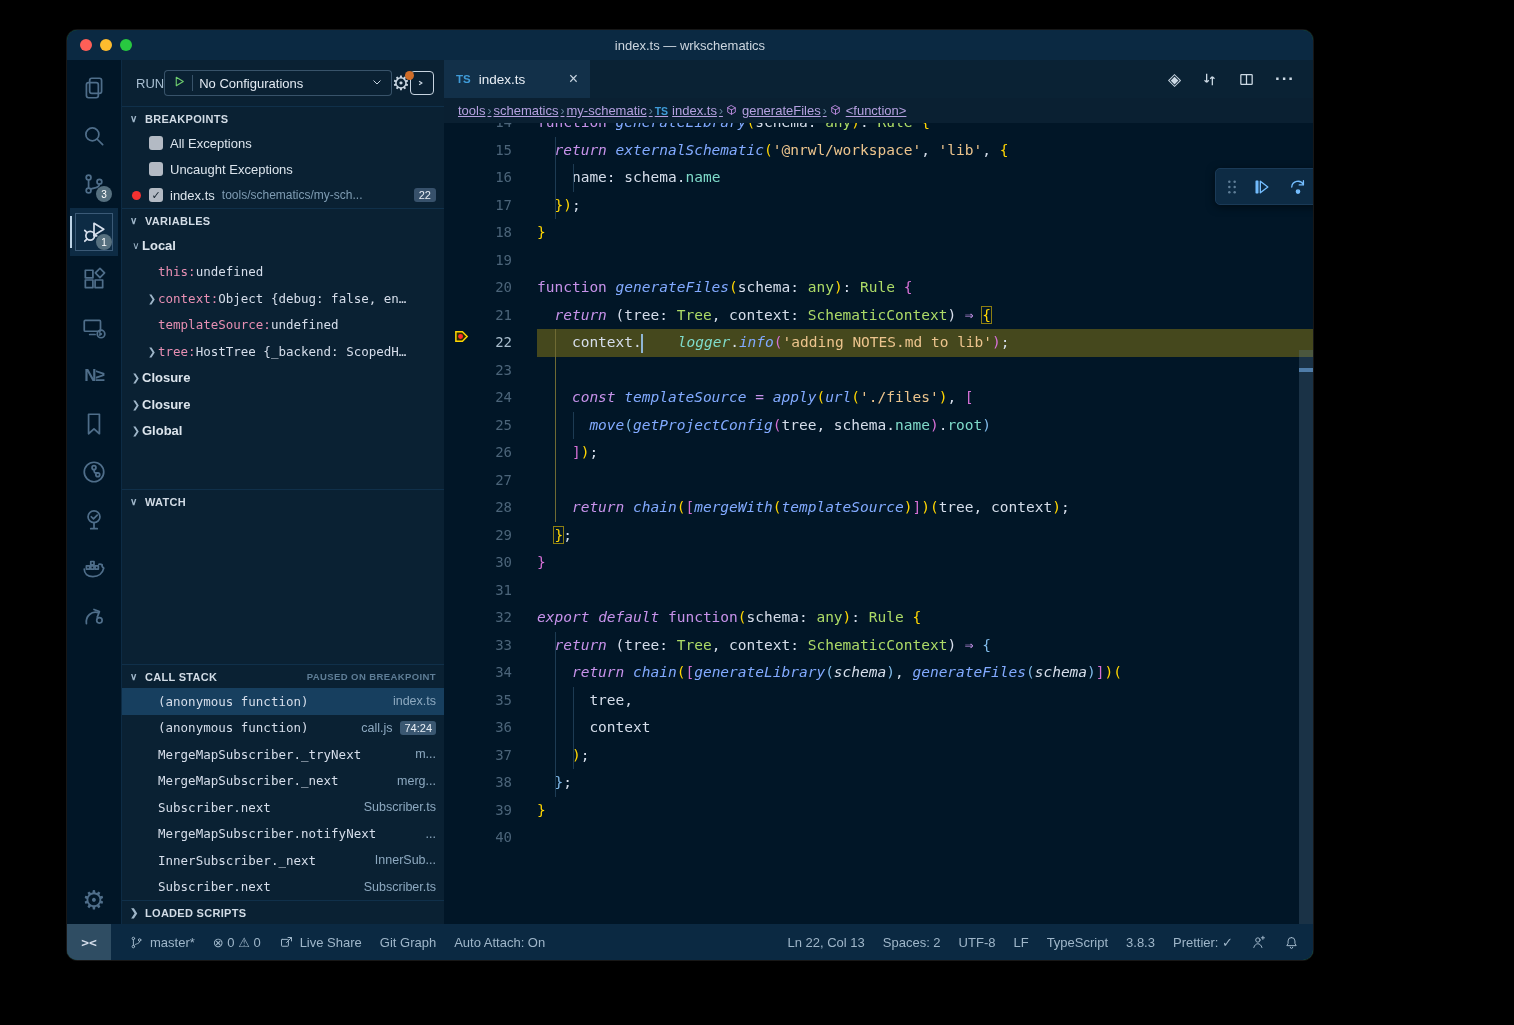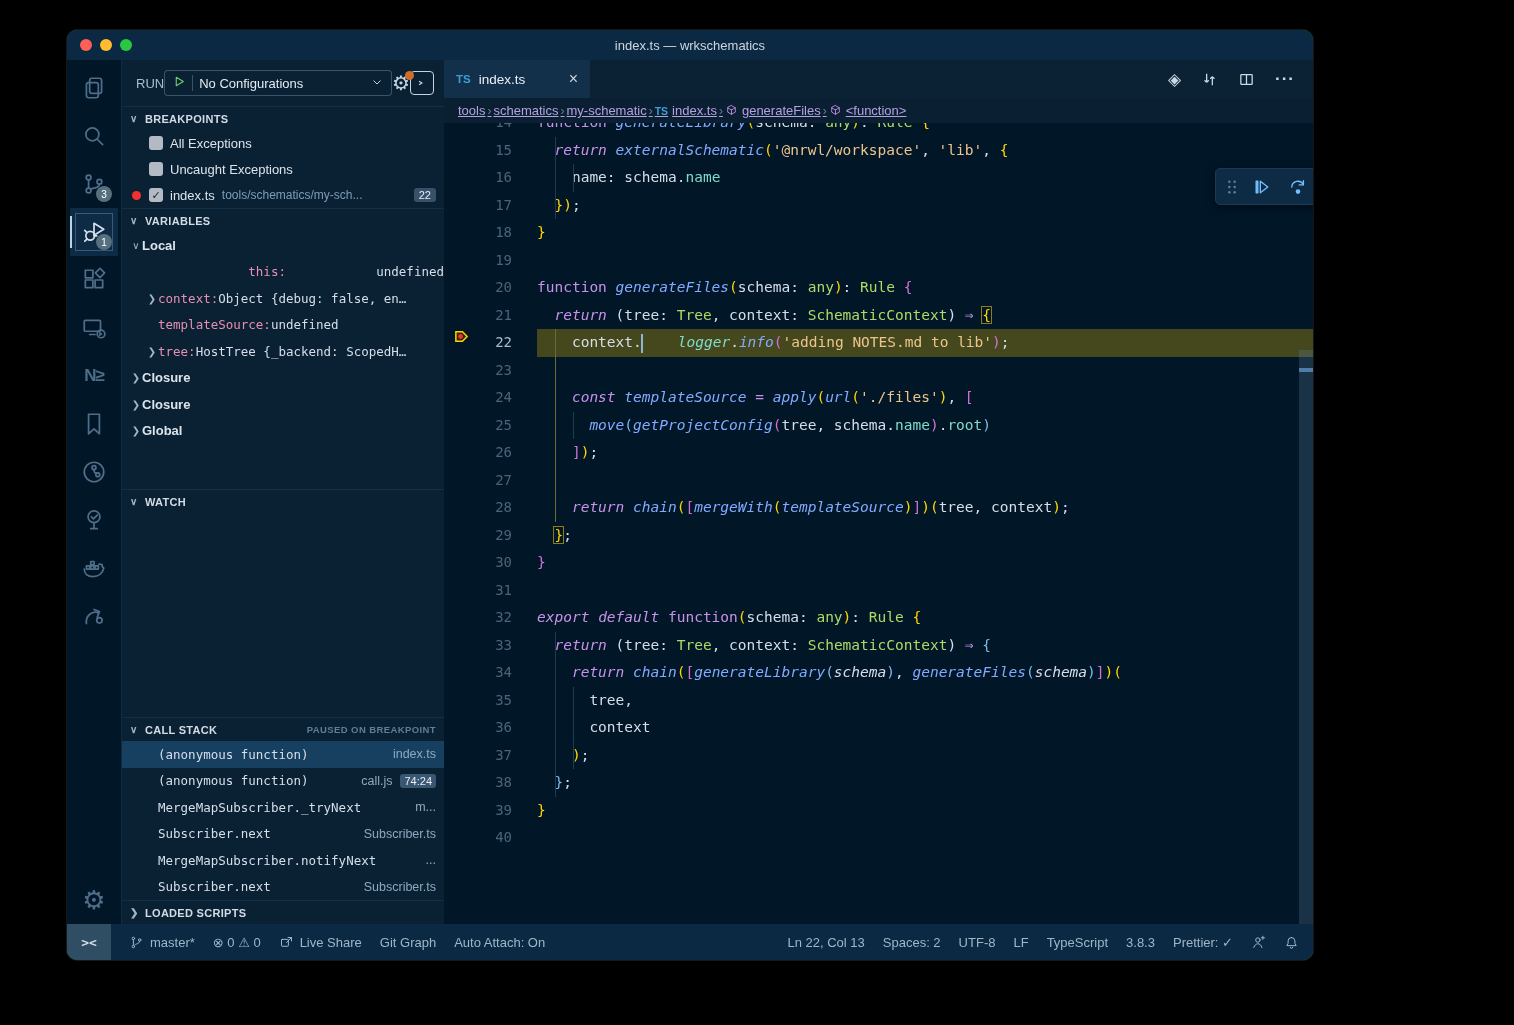--- a/index.html
+++ b/index.html
@@ -342,21 +342,21 @@
 
       <div class="section-header">
         <span class="chev">∨</span>
         <span>VARIABLES</span>
       </div>
       <div id="var-list">
           <div class="var-row" style="padding-left: 8px;">
             <span class="chev">∨</span>
             <span class="scope-name">Local</span>
           </div>
-          <div class="var-row" style="padding-left: 24px; justify-content: space-between;">
+          <div class="var-row" style="padding-left: 24px;">
             <span class="chev"></span>
             <span class="var-name">this: </span>
             <span class="var-value">undefined</span>
           </div>
           <div class="var-row" style="padding-left: 24px;">
             <span class="chev">❯</span>
             <span class="var-name">context: </span>
             <span class="var-value">Object {debug: false, en…</span>
           </div>
           <div class="var-row" style="padding-left: 24px;">
@@ -402,26 +402,34 @@
           <div class="cs-row">
             <span class="cs-fn">(anonymous function)</span>
             <span class="cs-file">call.js</span>
             <span class="cs-badge">74:24</span>
           </div>
           <div class="cs-row">
             <span class="cs-fn">MergeMapSubscriber._tryNext</span>
             <span class="cs-file">m...</span>
           </div>
           <div class="cs-row">
+            <span class="cs-fn">MergeMapSubscriber._next</span>
+            <span class="cs-file">merg...</span>
+          </div>
+          <div class="cs-row">
             <span class="cs-fn">Subscriber.next</span>
             <span class="cs-file">Subscriber.ts</span>
           </div>
           <div class="cs-row">
             <span class="cs-fn">MergeMapSubscriber.notifyNext</span>
             <span class="cs-file">...</span>
+          </div>
+          <div class="cs-row">
+            <span class="cs-fn">InnerSubscriber._next</span>
+            <span class="cs-file">InnerSub...</span>
           </div>
           <div class="cs-row">
             <span class="cs-fn">Subscriber.next</span>
             <span class="cs-file">Subscriber.ts</span>
           </div>
         </div>
 
       <div class="section-header">
         <span class="chev">❯</span>
         <span>LOADED SCRIPTS</span>

